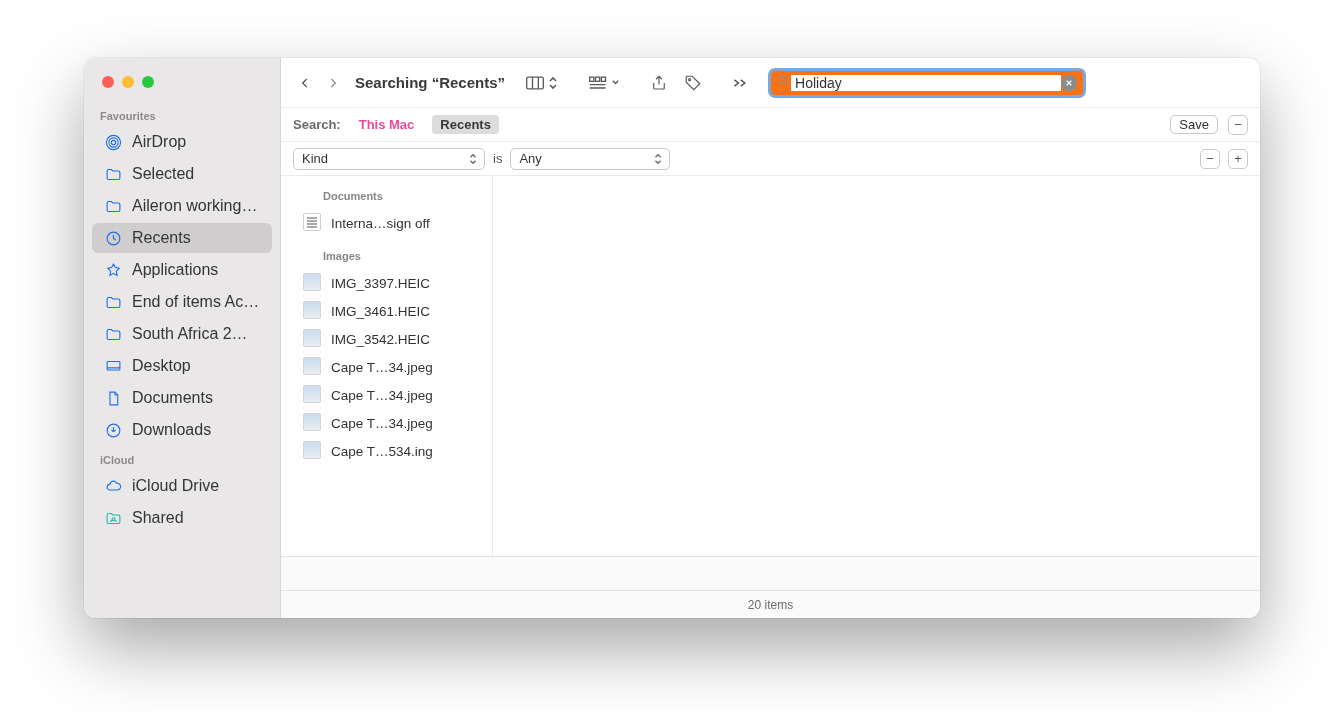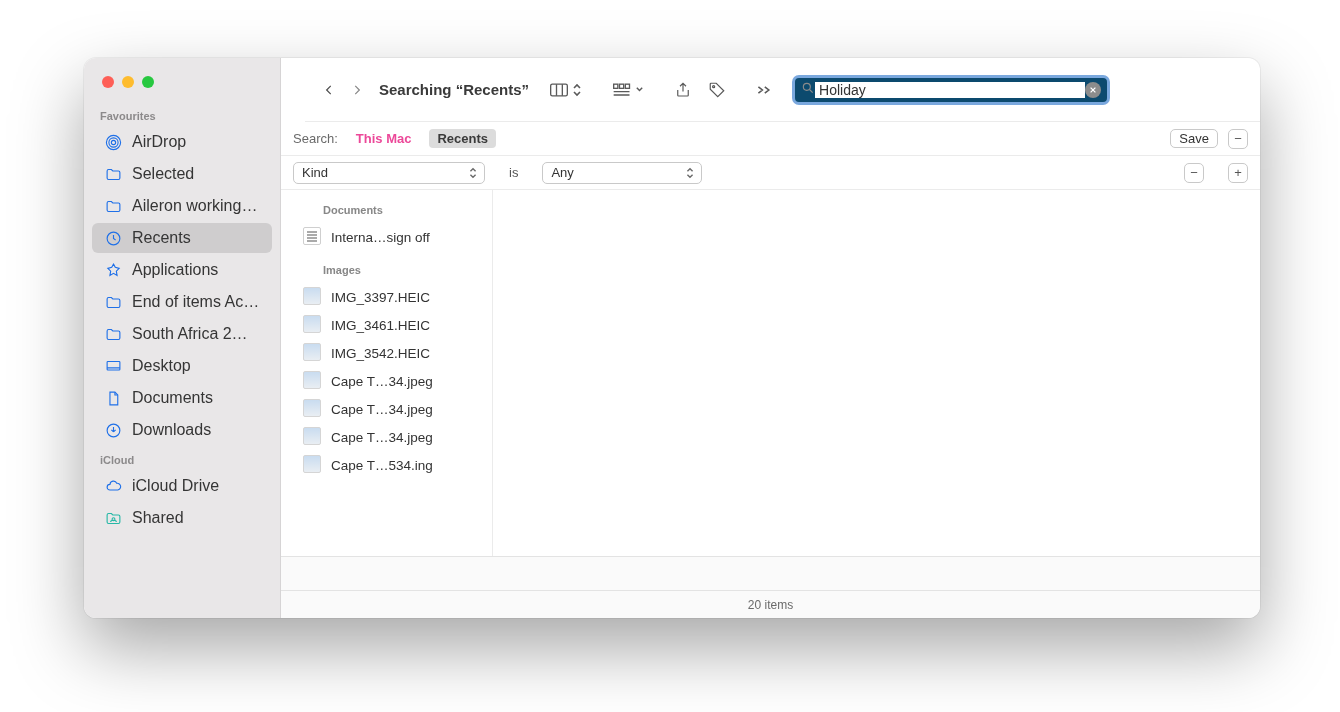--- a/index.html
+++ b/index.html
@@ -73,27 +73,26 @@
   .sb-icon svg { width: 17px; height: 17px; }
   .sb-label { overflow: hidden; text-overflow: ellipsis; }
 
   .main {
     flex: 1;
     display: flex;
     flex-direction: column;
     min-width: 0;
   }
   .toolbar {
-    height: 64px;
+    height: 50px;
     display: flex;
     align-items: center;
     padding: 0 12px;
     gap: 4px;
     border-bottom: 1px solid #ebebeb;
-    margin-left: 24px;
   }
   .nav-btn {
     width: 24px; height: 28px;
     display: flex; align-items: center; justify-content: center;
     color: #8a8a8a;
   }
   .nav-btn.active { color: #505050; }
   .title {
     font-size: 15px;
     font-weight: 600;
@@ -108,21 +107,21 @@
     color: #5a5a5a;
     gap: 3px;
   }
   .tool-sep { width: 10px; }
   .search-wrap {
     margin-left: 10px;
     flex: 0 0 318px;
     height: 30px;
     border: 3px solid #7aa8de;
     border-radius: 7px;
-    background: #0c4a6e;
+    background: #f97316;
     display: flex;
     align-items: center;
     padding: 0 6px;
     position: relative;
     justify-content: center;
   }
   .search-wrap input {
     border: none; outline: none;
     font-size: 14px;
     flex: 1;
@@ -138,21 +137,21 @@
 
   .scope-bar {
     height: 34px;
     display: flex;
     align-items: center;
     padding: 0 12px;
     gap: 10px;
     font-size: 13px;
     border-bottom: 1px solid #ebebeb;
   }
-  .scope-label { font-weight: 400; color: #6a6a6a; }
+  .scope-label { font-weight: 700; color: #6a6a6a; }
   .scope-opt { color: #ec4899; font-weight: 600; padding: 2px 8px; }
   .scope-opt.selected { background: #dcdcdc; color: #3a3a3a; border-radius: 4px; }
   .scope-spacer { flex: 1; }
   .save-btn {
     border: 1px solid #c9c9c9;
     border-radius: 5px;
     background: #fff;
     font-size: 13px;
     padding: 1px 8px;
     color: #333;
@@ -164,21 +163,21 @@
     background: #fff;
     display: flex; align-items: center; justify-content: center;
     font-size: 13px; color: #555;
   }
 
   .criteria-bar {
     height: 34px;
     display: flex;
     align-items: center;
     padding: 0 12px;
-    gap: 24px;
+    gap: 8px;
     font-size: 13px;
     border-bottom: 1px solid #ebebeb;
   }
   .pulldown {
     height: 22px;
     border: 1px solid #c9c9c9;
     border-radius: 5px;
     background: #fff;
     display: flex;
     align-items: center;

